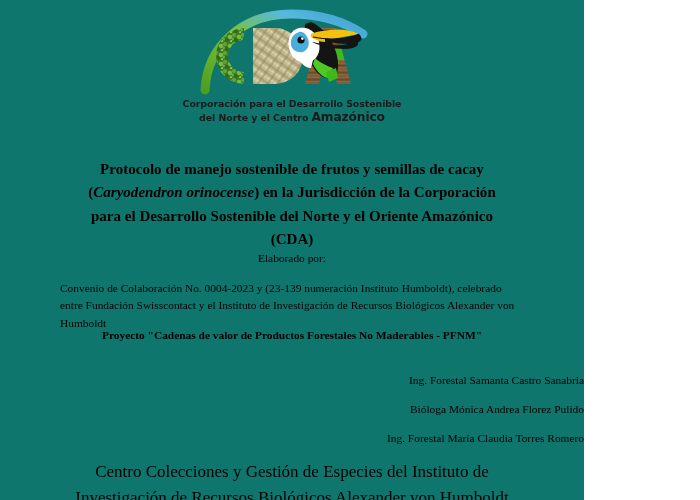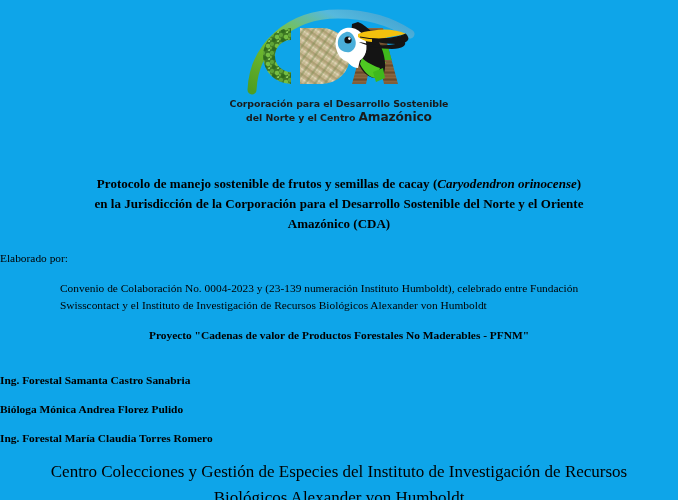--- a/index.html
+++ b/index.html
@@ -12,23 +12,23 @@
     width: 700px;
     height: 500px;
     overflow: hidden;
     font-family: "Liberation Serif", "DejaVu Serif", serif;
     color: #000000;
     -webkit-font-smoothing: antialiased;
   }
 
   .page {
     position: relative;
-    width: 678px;
+    width: 584px;
     height: 500px;
-    background: #0ea5e9;
+    background: #0f766e;
     box-sizing: border-box;
   }
 
   
   .logo-block {
     position: absolute;
     left: 0;
     right: 0;
     top: 6px;
     display: flex;
@@ -71,34 +71,35 @@
     letter-spacing: -0.1px;
     margin-top: 48px;
   }
 
   
   .doc-title {
     position: absolute;
     left: 74px;
     right: 74px;
     top: 158px;
-    margin: 16px;
-    text-align: center;
-    font-size: 13px;
+    margin: 0;
+    text-align: center;
+    font-size: 15px;
     font-weight: bold;
     line-height: 1.55;
     letter-spacing: 0.02px;
   }
   .sci-name { font-style: italic; }
 
   
   .elaborado {
     position: absolute;
     left: 0; right: 0;
     top: 251px;
+    text-align: center;
     font-size: 11.4px;
     line-height: 1.4;
   }
   .convenio {
     position: absolute;
     left: 60px; right: 60px;
     top: 280px;
     text-align: left;
     font-size: 11.4px;
     line-height: 1.52;
@@ -108,24 +109,23 @@
     left: 40px; right: 40px;
     top: 328px;
     text-align: center;
     font-size: 11.4px;
     font-weight: bold;
     line-height: 1.4;
   }
   .author {
     position: absolute;
     left: 0; right: 0;
-    text-align: left;
+    text-align: right;
     font-size: 11.4px;
     line-height: 1.4;
-    font-weight: bold;
   }
   .author-1 { top: 373px; }
   .author-2 { top: 402px; }
   .author-3 { top: 431px; }
   .centro {
     position: absolute;
     left: 50px; right: 50px;
     top: 459px;
     text-align: center;
     font-size: 17px;

